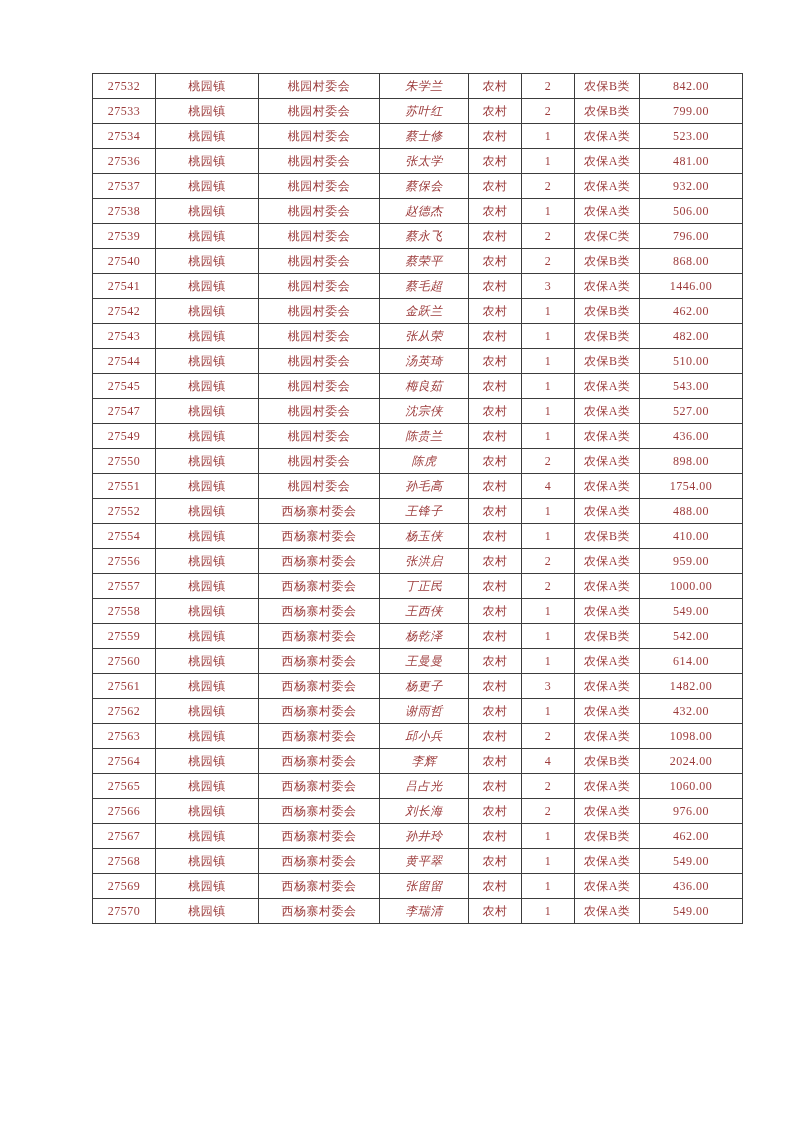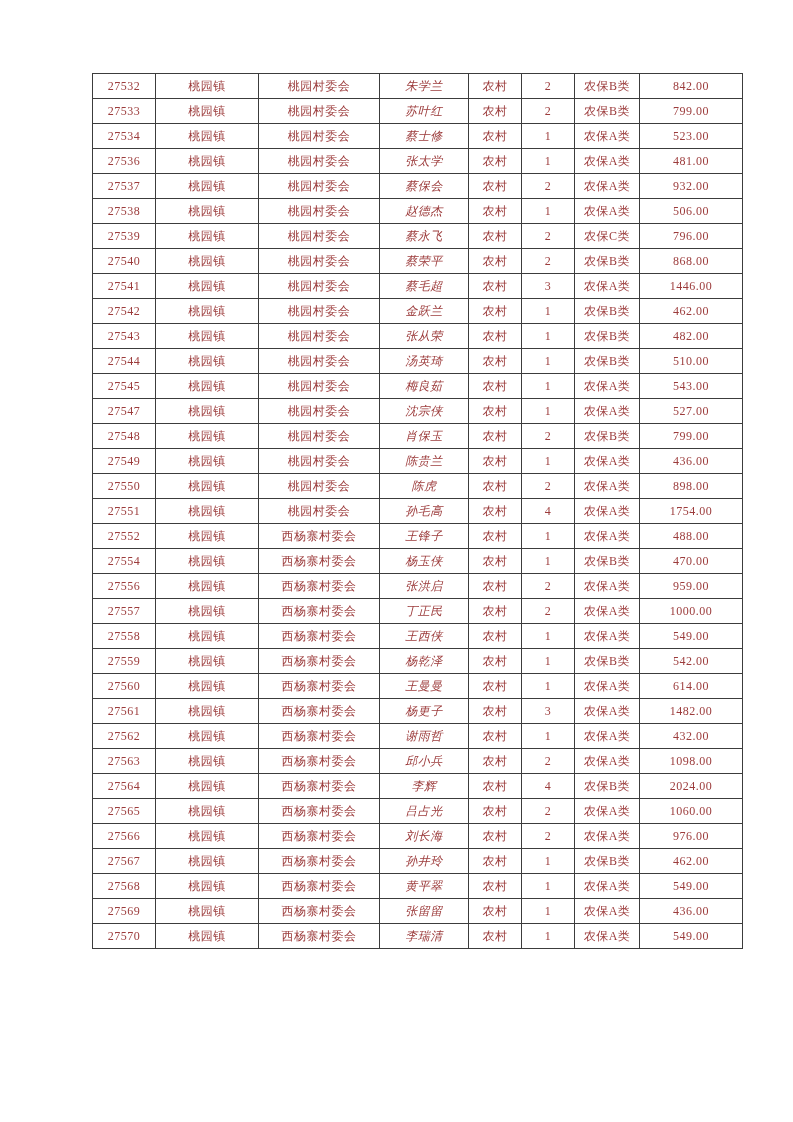--- a/index.html
+++ b/index.html
@@ -185,30 +185,20 @@
           <td class="col-0">27547</td>
           <td class="col-1">桃园镇</td>
           <td class="col-2">桃园村委会</td>
           <td class="col-3">沈宗侠</td>
           <td class="col-4">农村</td>
           <td class="col-5">1</td>
           <td class="col-6">农保A类</td>
           <td class="col-7">527.00</td>
         </tr>
         <tr>
-          <td class="col-0">27548</td>
-          <td class="col-1">桃园镇</td>
-          <td class="col-2">桃园村委会</td>
-          <td class="col-3">肖保玉</td>
-          <td class="col-4">农村</td>
-          <td class="col-5">2</td>
-          <td class="col-6">农保B类</td>
-          <td class="col-7">799.00</td>
-        </tr>
-        <tr>
           <td class="col-0">27549</td>
           <td class="col-1">桃园镇</td>
           <td class="col-2">桃园村委会</td>
           <td class="col-3">陈贵兰</td>
           <td class="col-4">农村</td>
           <td class="col-5">1</td>
           <td class="col-6">农保A类</td>
           <td class="col-7">436.00</td>
         </tr>
         <tr>
@@ -242,21 +232,21 @@
           <td class="col-7">488.00</td>
         </tr>
         <tr>
           <td class="col-0">27554</td>
           <td class="col-1">桃园镇</td>
           <td class="col-2">西杨寨村委会</td>
           <td class="col-3">杨玉侠</td>
           <td class="col-4">农村</td>
           <td class="col-5">1</td>
           <td class="col-6">农保B类</td>
-          <td class="col-7">470.00</td>
+          <td class="col-7">410.00</td>
         </tr>
         <tr>
           <td class="col-0">27556</td>
           <td class="col-1">桃园镇</td>
           <td class="col-2">西杨寨村委会</td>
           <td class="col-3">张洪启</td>
           <td class="col-4">农村</td>
           <td class="col-5">2</td>
           <td class="col-6">农保A类</td>
           <td class="col-7">959.00</td>

